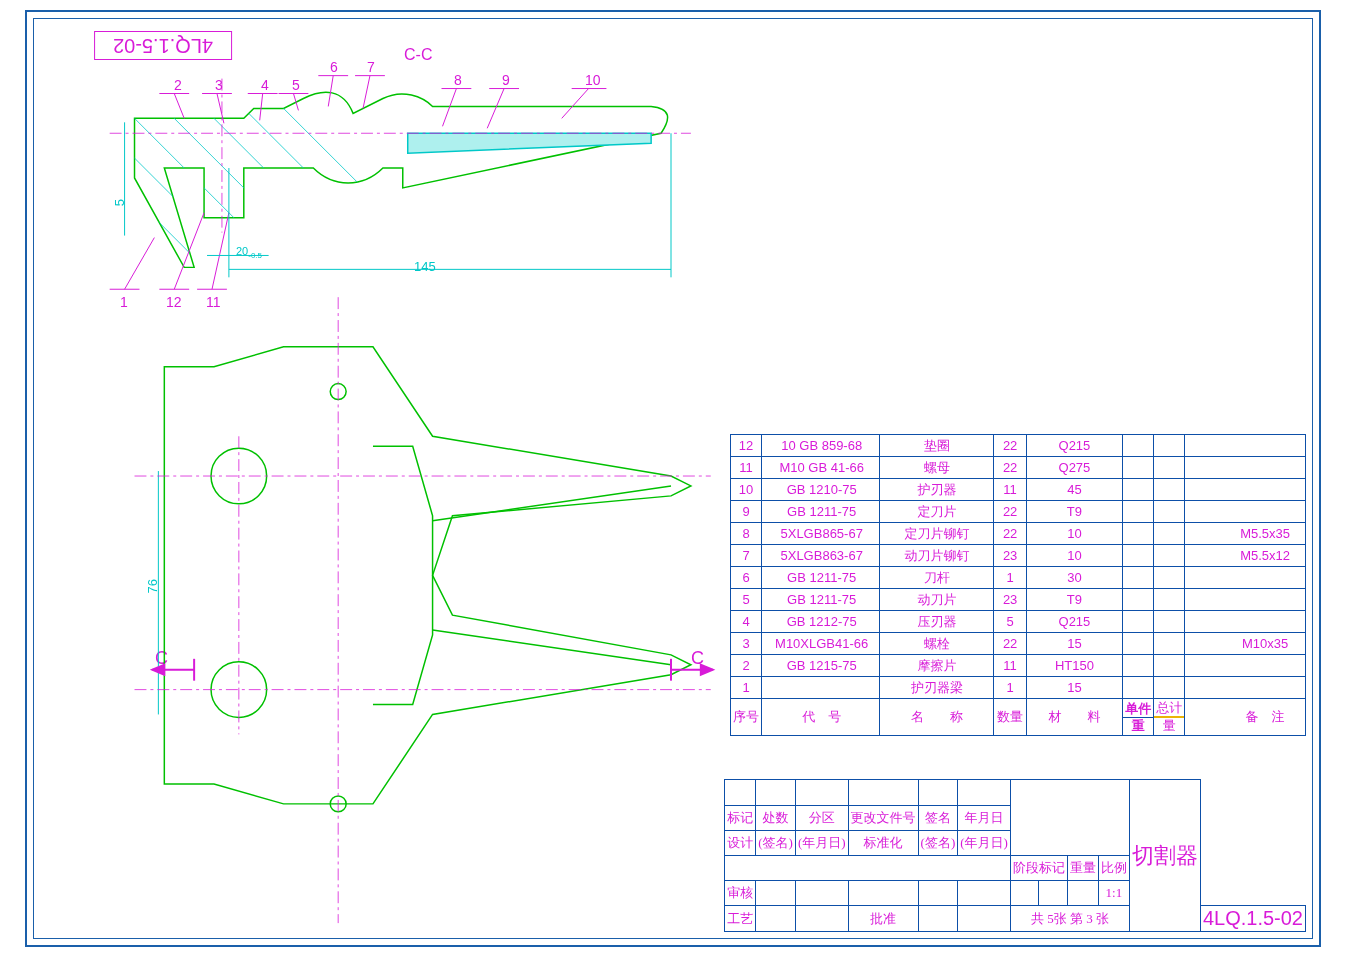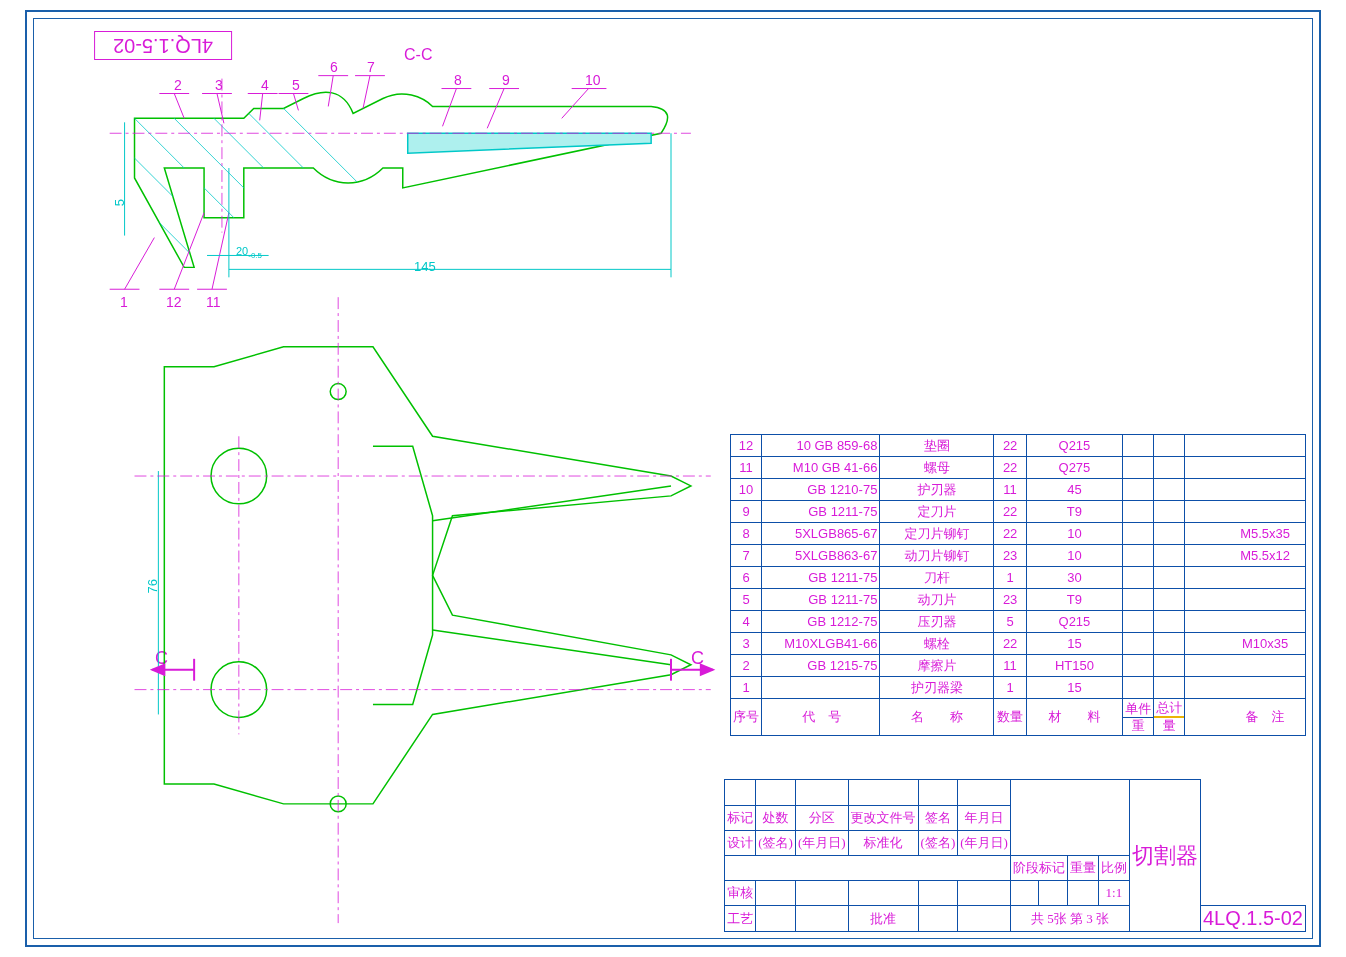--- a/index.html
+++ b/index.html
@@ -92,21 +92,21 @@
   }
   .bom td {
     border: 1px solid #0d4fa8;
     padding: 1px 2px;
     height: 19px;
     text-align: center;
     white-space: nowrap;
     overflow: hidden;
   }
   .bom .c-idx { width: 22px; }
-  .bom .c-code { width: 120px; text-align: right; padding-left: 4px;}
+  .bom .c-code { width: 120px; text-align: center; padding-left: 4px;}
   .bom .c-name { width: 130px; }
   .bom .c-qty { width: 28px; }
   .bom .c-mat { width: 110px; }
   .bom .c-wu { width: 28px; }
   .bom .c-wt { width: 28px; }
   .bom .c-note { width: 88px; padding-left: 42px; }
   .bom .hdr td { height: 34px; font-size: 13px;}
 
   .title-block {
     position: absolute;
@@ -382,21 +382,21 @@
             <td class="c-wu"></td>
             <td class="c-wt"></td>
             <td class="c-note"></td>
           </tr>
           <tr class="hdr">
             <td class="c-idx">序号</td>
             <td class="c-code" style="text-align:center;">代　号</td>
             <td class="c-name">名　　称</td>
             <td class="c-qty">数量</td>
             <td class="c-mat">材　　料</td>
-            <td class="c-wu" style="padding:0;">
+            <td class="c-wu" style="padding:0;font-weight:bold;">
               <div style="border-bottom:1px solid #0d4fa8;height:16px;line-height:16px;">单件</div>
               <div style="height:16px;line-height:16px;">重</div>
             </td>
             <td class="c-wt" style="padding:0;">
               <div style="border-bottom:2px solid #eab308;height:16px;line-height:16px;">总计</div>
               <div style="height:16px;line-height:16px;">量</div>
             </td>
             <td class="c-note">备　注</td>
           </tr>
         </tbody>

